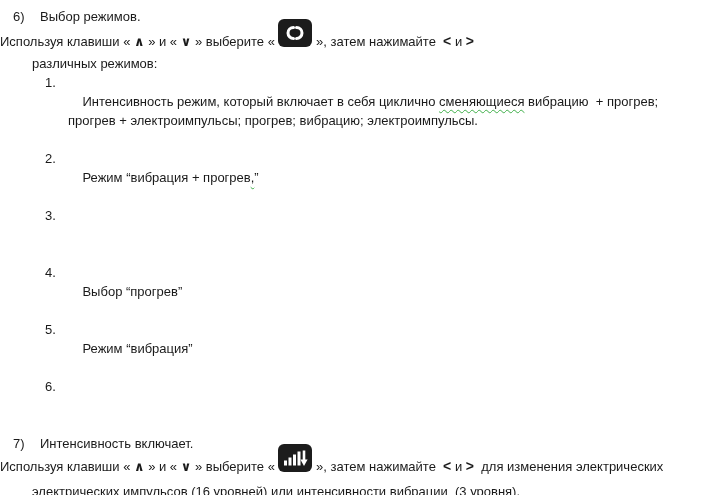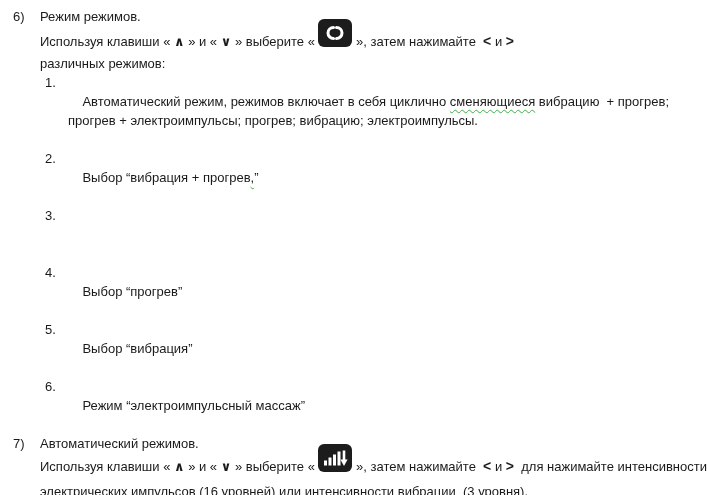--- a/index.html
+++ b/index.html
@@ -4,43 +4,43 @@
 <style>
   html,body{margin:0;padding:0;}
   body{
     width:707px;height:495px;overflow:hidden;background:#ffffff;
     font-family:"Liberation Sans","DejaVu Sans",sans-serif;
     font-size:13px;color:#1a1a1a;
   }
   .page{position:relative;width:707px;height:495px;padding-top:7px;box-sizing:border-box;}
   .trow{position:relative;padding-left:40px;line-height:19px;}
   .num{position:absolute;left:13px;top:0;}
-  .irow{display:flex;align-items:center;height:26px;padding-left:40px;white-space:pre;}
+  .irow{display:flex;align-items:center;height:26px;white-space:pre;}
   .irow > *{flex:0 0 auto;}
-  .crow{padding-left:40px;line-height:19px;white-space:pre-wrap;padding-right:8px;}
+  .crow{padding-left:32px;line-height:19px;white-space:pre-wrap;padding-right:8px;}
   .li{position:relative;padding-left:68px;padding-right:8px;line-height:19px;white-space:pre-wrap;}
   .lnum{position:absolute;left:45px;top:0;}
   .key{font-weight:bold;}
   .key.nav{font-size:14px;font-weight:bold;}
   .kicon{display:inline-block;width:34px;height:26px;position:relative;}
   .kicon svg{position:absolute;left:0;top:-9px;}
   .squiggle{
     text-decoration-line:underline;text-decoration-style:wavy;
     text-decoration-color:#3fae49;text-decoration-thickness:1px;
     text-underline-offset:3px;
   }.mt2{margin-top:2px;}.mt3{margin-top:3px;}
 </style>
 </head>
 <body>
 
 <div class="page">
 
   <div class="trow">
     <span class="num">6)</span>
-    <span>Режим режимов.</span>
+    <span>Выбор режимов.</span>
   </div>
   <div class="irow mt2">
     <span>Используя клавиши « </span>
     <span class="key">∧</span>
     <span> » и « </span>
     <span class="key">∨</span>
     <span> » выберите « </span>
     <span class="kicon"><svg width="34" height="28" viewBox="0 0 34 28">
           <rect x="0" y="0" width="34" height="28" rx="6" fill="#1c1c1c"></rect>
           <path d="M15.5 8.5 a5.5 5.5 0 1 0 0 11" fill="none" stroke="#ffffff" stroke-width="3" stroke-linecap="round"></path>
@@ -48,41 +48,41 @@
         </svg></span>
     <span> », затем нажимайте  </span>
     <span class="key nav">&lt;</span>
     <span> и </span>
     <span class="key nav">&gt;</span>
     <span>  </span>
   </div>
   <div class="crow">различных режимов:</div>
 
   <div class="li">
-    <span class="lnum">1.</span><span>Автоматический режим, режимов включает в себя циклично </span><span class="squiggle">сменяющиеся</span><span> вибрацию  + прогрев; прогрев + электроимпульсы; прогрев; вибрацию; электроимпульсы.</span>
+    <span class="lnum">1.</span><span>Интенсивность режим, который включает в себя циклично </span><span class="squiggle">сменяющиеся</span><span> вибрацию  + прогрев; прогрев + электроимпульсы; прогрев; вибрацию; электроимпульсы.</span>
   </div>
   <div class="li">
-    <span class="lnum">2.</span><span>Выбор “вибрация + прогрев</span><span class="squiggle">,</span><span>”</span>
+    <span class="lnum">2.</span><span>Режим “вибрация + прогрев</span><span class="squiggle">,</span><span>”</span>
   </div>
   <div class="li">
     <span class="lnum">3.</span>
   </div>
   <div class="li">
     <span class="lnum">4.</span><span>Выбор “прогрев”</span>
   </div>
   <div class="li">
-    <span class="lnum">5.</span><span>Выбор “вибрация”</span>
+    <span class="lnum">5.</span><span>Режим “вибрация”</span>
   </div>
   <div class="li">
-    <span class="lnum">6.</span><span>Режим “электроимпульсный массаж”</span>
+    <span class="lnum">6.</span>
   </div>
 
   <div class="trow">
     <span class="num">7)</span>
-    <span>Автоматический режимов.</span>
+    <span>Интенсивность включает.</span>
   </div>
   <div class="irow">
     <span>Используя клавиши « </span>
     <span class="key">∧</span>
     <span> » и « </span>
     <span class="key">∨</span>
     <span> » выберите « </span>
     <span class="kicon"><svg width="34" height="28" viewBox="0 0 34 28">
           <rect x="0" y="0" width="34" height="28" rx="6" fill="#1c1c1c"></rect>
           <rect x="6" y="16.5" width="3" height="5" fill="#ffffff"></rect>
@@ -90,17 +90,17 @@
           <rect x="15" y="10.5" width="3" height="11" fill="#ffffff"></rect>
           <rect x="19.5" y="7.5" width="3" height="14" fill="#ffffff"></rect>
           <path d="M26 6.5 v10" stroke="#ffffff" stroke-width="2.6"></path>
           <path d="M22.4 15.5 l3.6 6.5 3.6 -6.5 z" fill="#ffffff"></path>
         </svg></span>
     <span> », затем нажимайте  </span>
     <span class="key nav">&lt;</span>
     <span> и </span>
     <span class="key nav">&gt;</span>
     <span>  </span>
-    <span>для нажимайте интенсивности</span>
+    <span>для изменения электрических</span>
   </div>
   <div class="crow mt3">электрических импульсов (16 уровней) или интенсивности вибрации  (3 уровня).</div>
 
 </div>
 
 </body></html>

